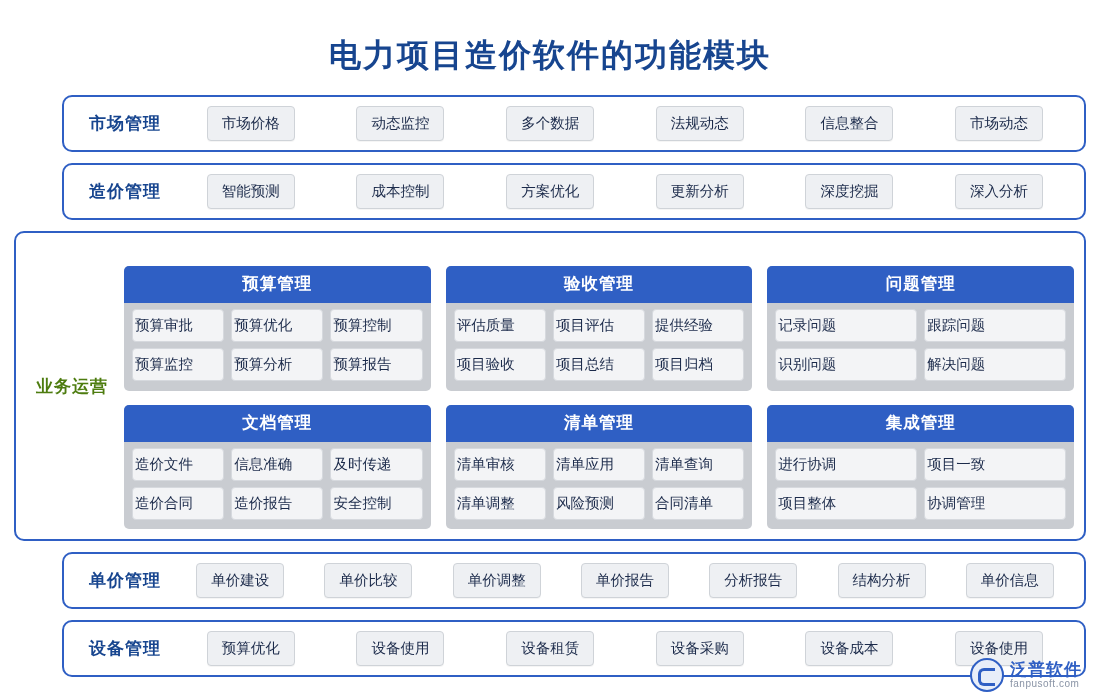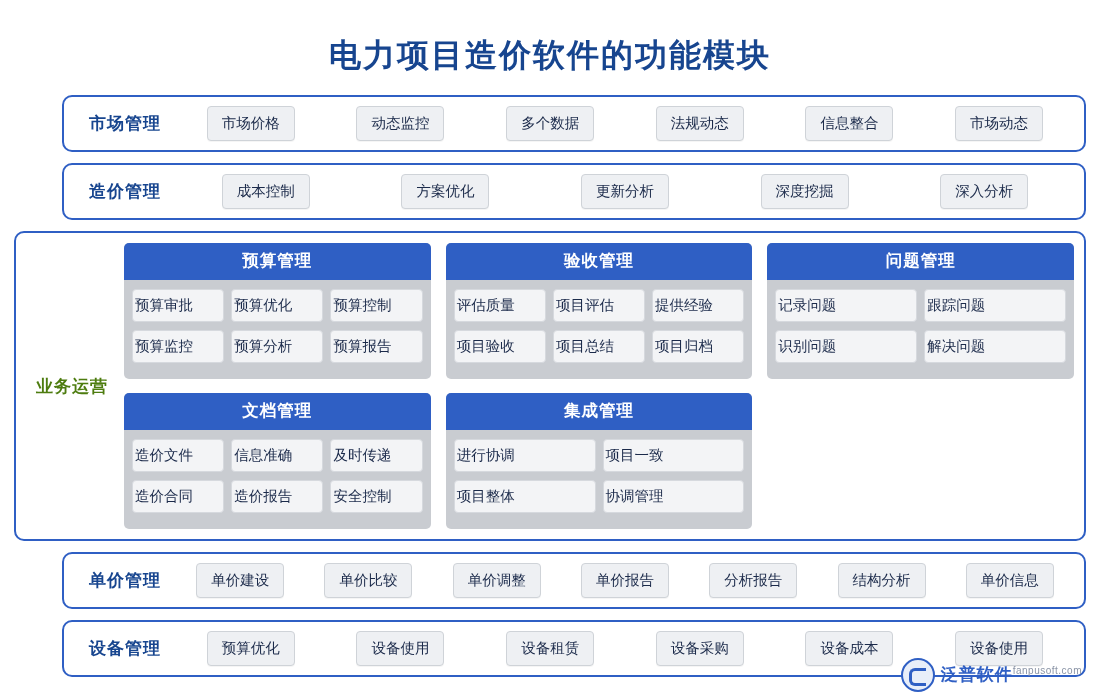--- a/index.html
+++ b/index.html
@@ -93,20 +93,21 @@
     font-weight: bold;
     color: #4d7c0f;
     letter-spacing: 1px;
   }
   .ops-grid {
     flex: 1 1 auto;
     display: grid;
     grid-template-columns: 1fr 1fr 1fr;
     grid-template-rows: 1fr 1fr;
     gap: 14px 15px;
+    margin-top: 23px;
   }
   .card {
     background: #c9ccd1;
     border-radius: 5px;
     padding: 0 0 8px 0;
     display: flex;
     flex-direction: column;
     overflow: hidden;
   }
   .card-head {
@@ -165,21 +166,21 @@
     left: 6px;
     top: 8px;
     width: 14px;
     height: 12px;
     border: 3px solid #2f5fc4;
     border-right: none;
     border-radius: 6px 0 0 6px;
   }
   .logo-text {
     display: flex;
-    flex-direction: row;
+    flex-direction: column;
     line-height: 1.05;
   }
   .logo-name {
     font-size: 17px;
     font-weight: bold;
     color: #2f5fc4;
     letter-spacing: 1px;
   }
   .logo-sub {
     font-size: 10px;
@@ -202,20 +203,21 @@
       <div class="chip">多个数据</div>
       <div class="chip">法规动态</div>
       <div class="chip">信息整合</div>
       <div class="chip">市场动态</div>
     </div>
   </div>
 
   <div class="band">
     <div class="band-label">造价管理</div>
     <div class="band-items">
+      <div class="chip">智能预测</div>
       <div class="chip">成本控制</div>
       <div class="chip">方案优化</div>
       <div class="chip">更新分析</div>
       <div class="chip">深度挖掘</div>
       <div class="chip">深入分析</div>
     </div>
   </div>
 
   <div class="ops">
     <div class="ops-label">业务运营</div>
@@ -276,20 +278,35 @@
             <div class="cell">及时传递</div>
           </div>
           <div class="card-row">
             <div class="cell">造价合同</div>
             <div class="cell">造价报告</div>
             <div class="cell">安全控制</div>
           </div>
         </div>
       </div>
 
+      <div class="card">
+        <div class="card-head">清单管理</div>
+        <div class="card-body">
+          <div class="card-row">
+            <div class="cell">清单审核</div>
+            <div class="cell">清单应用</div>
+            <div class="cell">清单查询</div>
+          </div>
+          <div class="card-row">
+            <div class="cell">清单调整</div>
+            <div class="cell">风险预测</div>
+            <div class="cell">合同清单</div>
+          </div>
+        </div>
+      </div>
 
       <div class="card">
         <div class="card-head">集成管理</div>
         <div class="card-body">
           <div class="card-row">
             <div class="cell">进行协调</div>
             <div class="cell">项目一致</div>
           </div>
           <div class="card-row">
             <div class="cell">项目整体</div>

